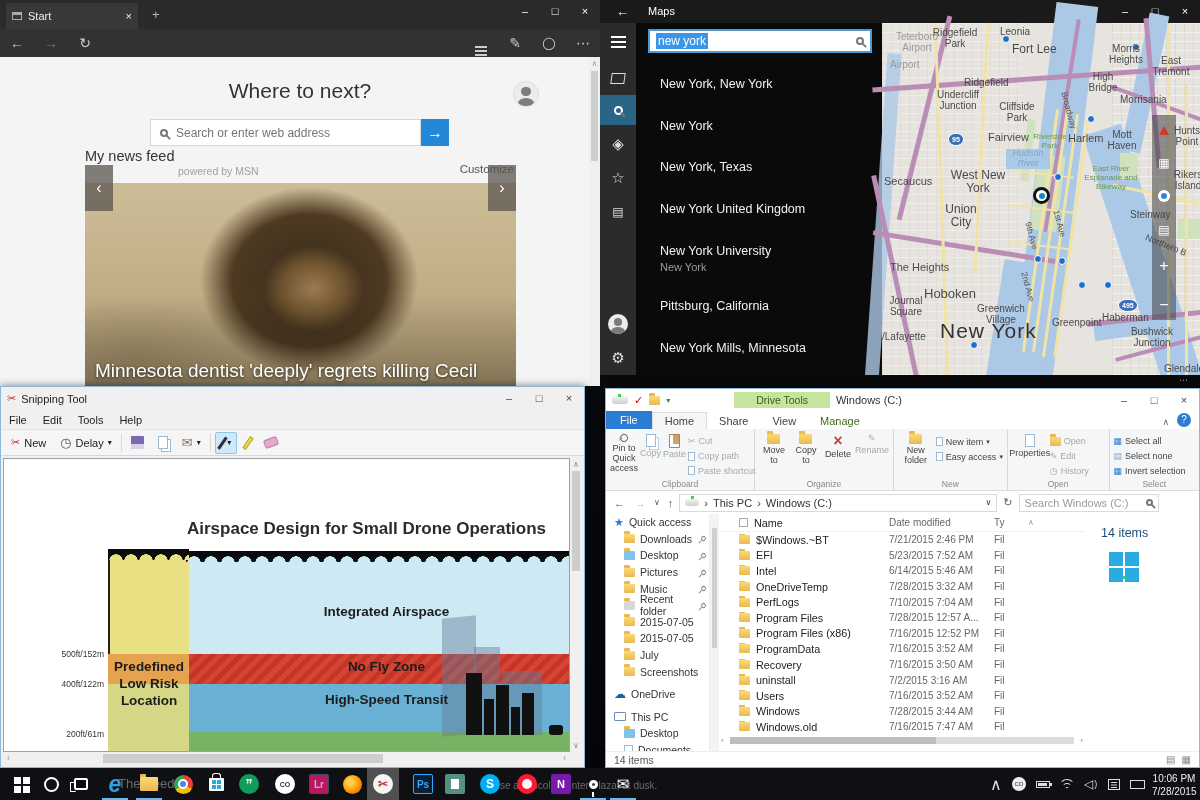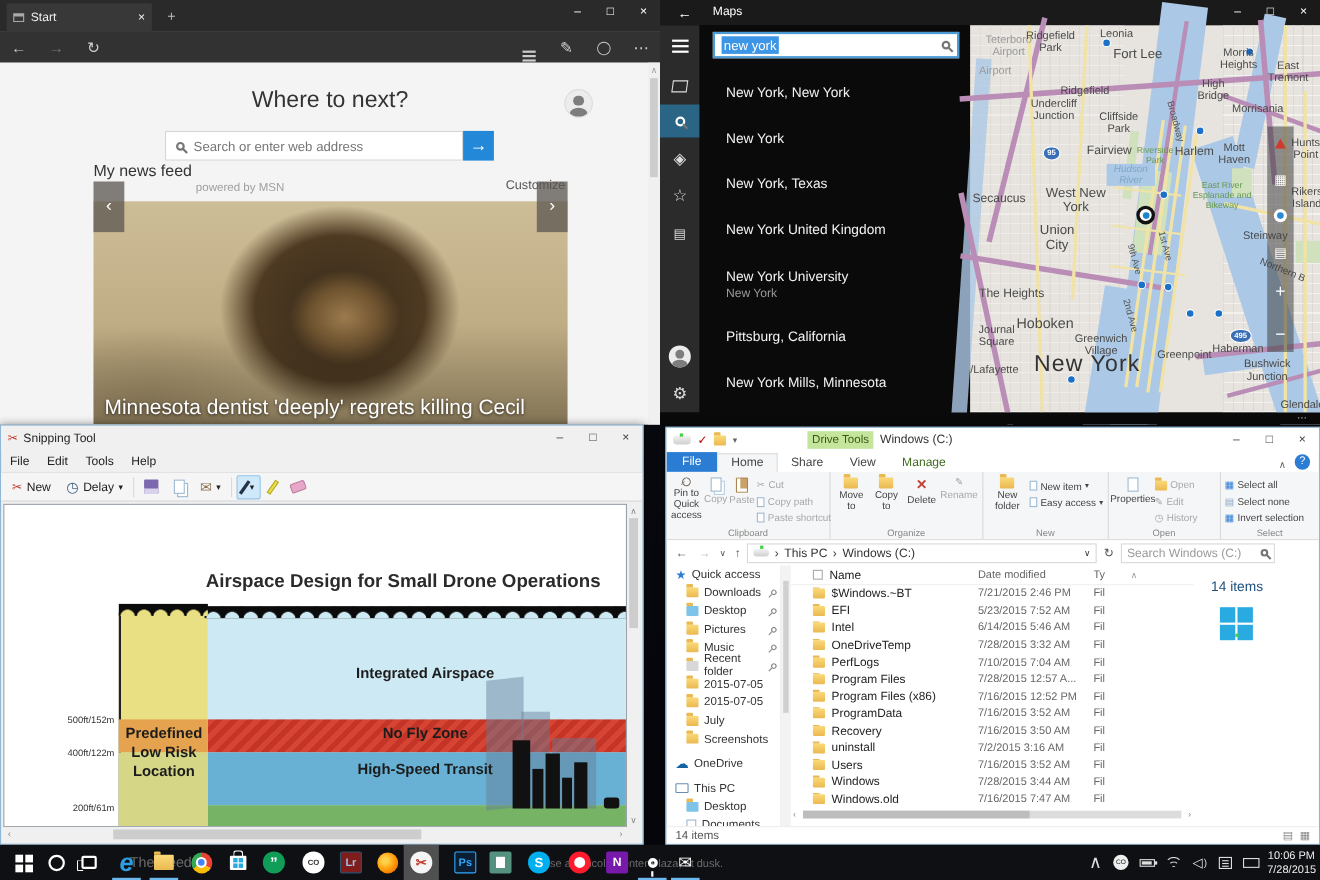--- a/index.html
+++ b/index.html
@@ -78,21 +78,21 @@
 .s-tb{display:flex;align-items:center;gap:4px;padding:3px 5px;border-radius:2px}
 .s-can{position:absolute;left:2px;top:71px;right:14px;bottom:15px;background:#fff;border:1px solid #9aa0a8;overflow:hidden}
 .s-vsb{position:absolute;right:2px;top:71px;width:12px;bottom:15px;background:#f0f0f0;color:#888;font-size:8px;text-align:center}
 .s-hsb{position:absolute;left:2px;bottom:2px;right:14px;height:13px;background:#f0f0f0;color:#888;font-size:9px}
 .zone-lbl{position:absolute;font-weight:bold;color:#1c1c1c;text-align:center;z-index:8}
 .bldg{position:absolute;bottom:16px;background:#111;z-index:7}
 .bldgt{position:absolute;background:rgba(100,125,150,.45);z-index:6}
 
 #fe{left:605px;top:388px;width:595px;height:380px;background:#fff;border:1px solid #8fb8d8;box-shadow:0 0 8px rgba(0,0,0,.5)}
 .f-title{position:absolute;top:0;left:0;right:0;height:22px;background:#fff;display:flex;align-items:center;font-size:11px;color:#333;gap:6px;padding-left:6px}
-.f-dtl{background:#c4e59b;color:#365a17;padding:2px 4px;font-size:10.5px}
+.f-dtl{background:#c4e59b;color:#365a17;padding:2px 22px;font-size:10.5px}
 .f-tabs{position:absolute;top:22px;left:0;right:0;height:18px;display:flex;font-size:11px;color:#444;align-items:flex-end}
 .f-tab{padding:2px 12px}
 .f-ribbon{position:absolute;top:40px;left:0;right:0;height:62px;background:#f5f6f7;border-bottom:1px solid #ddd;display:flex;font-size:9px;color:#444}
 .rgroup{position:relative;display:flex;padding:3px 4px 12px;gap:2px}
 .rcap{position:absolute;bottom:1px;left:0;right:0;text-align:center;color:#888;font-size:8.5px}
 .rbig{width:36px;display:flex;flex-direction:column;align-items:center;text-align:center;gap:2px;line-height:1.1;padding-top:2px}
 .rsmall{display:flex;align-items:center;gap:3px;height:15px;white-space:nowrap}
 .rdis{color:#a8a8a8}
 .rstack{display:flex;flex-direction:column;justify-content:flex-start;padding-top:2px}
 .f-addr{position:absolute;top:102px;left:0;right:0;height:23px;display:flex;align-items:center;font-size:11px;color:#555;gap:2px;padding:0 4px}
@@ -822,21 +822,21 @@
           </span>
         </span>
       </div>
     <div class="tico" style="left:234px">
         <span class="sq" style="background:#0f9d58;color:#fff;border-radius:50%;font-size:14px">”</span>
       </div>
     <div class="tico" style="left:270px">
         <span class="sq" style="background:#fff;color:#333;border-radius:50%;font-size:7px">CO</span>
       </div>
     <div class="tico" style="left:304px">
-        <span class="sq" style="background:#7f1d1d;color:#9fc0e8;font-size:10px;border:1px solid #31506e">Lr</span>
+        <span class="sq" style="background:#be185d;color:#9fc0e8;font-size:10px;border:1px solid #31506e">Lr</span>
       </div>
     <div class="tico" style="left:337px">
         <span class="ffI"></span>
       </div>
     <div class="tico" style="left:367px;background:#505050;width:32px">
         <span class="sq" style="background:#f5f5f5;border-radius:50%;color:#c0392b;font-size:12px">✂</span>
       </div>
     <div class="tico" style="left:408px">
         <span class="sq" style="background:#0a1f33;color:#31a8ff;font-size:10px;border:1px solid #31a8ff">Ps</span>
       </div>

